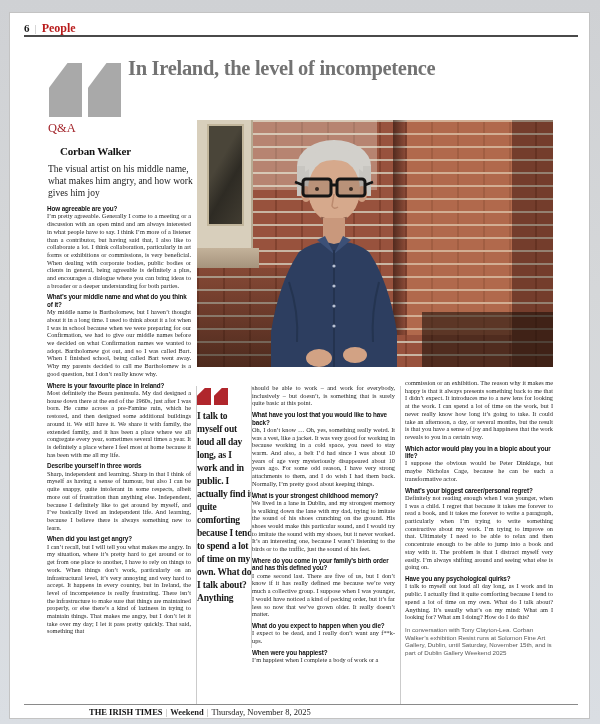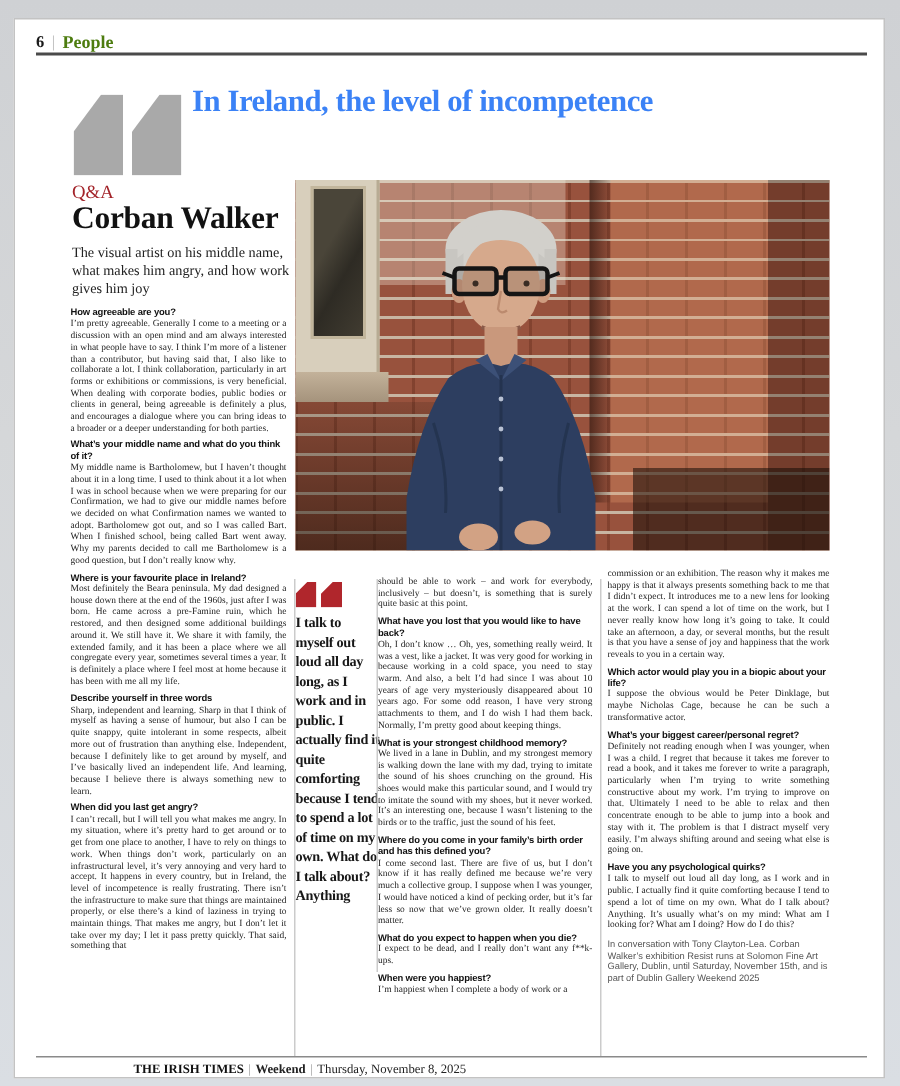--- a/index.html
+++ b/index.html
@@ -6,33 +6,33 @@
   body{width:600px;height:724px;overflow:hidden;background:#d5d7d9;
        font-family:"Liberation Serif",serif;-webkit-font-smoothing:antialiased;}
   .stage{position:relative;width:600px;height:724px;background:linear-gradient(#cfd1d4,#d5d7d9 40%,#dadee3);}
   .page{position:absolute;left:9px;top:12px;width:581px;height:707px;background:#ffffff;
         border:1px solid #c3c3c3;box-sizing:border-box;overflow:hidden;}
 
   
   .masthead{position:absolute;left:14px;top:6px;height:18px;display:flex;align-items:center;gap:5px;}
   .pg-num{font-weight:bold;font-size:11px;color:#1a1a1a;}
   .mast-div{color:#b9b9b9;font-size:11px;}
-  .section-name{font-weight:bold;font-size:12px;color:#4d7c0f;}
+  .section-name{font-weight:bold;font-size:12px;color:#b91c1c;}
   .header-rule{position:absolute;left:14px;top:22px;width:554px;height:2px;background:#4a4a4a;}
 
   
   .bigquote{position:absolute;left:39px;top:50px;display:flex;gap:6px;}
   .bigquote .qm{width:33px;height:54px;background:#a9a9a9;
       clip-path:polygon(0 46%,56% 0,100% 0,100% 100%,0 100%);}
   h1.headline{position:absolute;left:118px;top:42px;margin:0;width:450px;
-      font-size:20.5px;line-height:26px;font-weight:700;color:#3b82f6;letter-spacing:-0.3px;}
+      font-size:20.5px;line-height:26px;font-weight:700;color:#737373;letter-spacing:-0.3px;}
 
   
   .kicker{position:absolute;left:38px;top:108px;font-weight:normal;font-size:12.5px;color:#a3242a;}
-  h2.title{position:absolute;left:38px;top:120px;margin:0;font-size:21px;font-weight:bold;
+  h2.title{position:absolute;left:38px;top:120px;margin:12px;font-size:11px;font-weight:bold;
       color:#121212;letter-spacing:-0.2px;}
   .standfirst{position:absolute;left:38px;top:150px;margin:0;width:152px;
       font-size:9.5px;line-height:12px;color:#222;}
 
   
   .photo{position:absolute;left:187px;top:107px;width:356px;height:247px;overflow:hidden;
       background-color:#98523d;
       background-image:
         repeating-linear-gradient(0deg, rgba(0,0,0,0) 0 11px, #c8b5a2 11px 13px),
         repeating-linear-gradient(90deg, rgba(80,30,15,.30) 0 2px, rgba(0,0,0,0) 2px 26px);}

